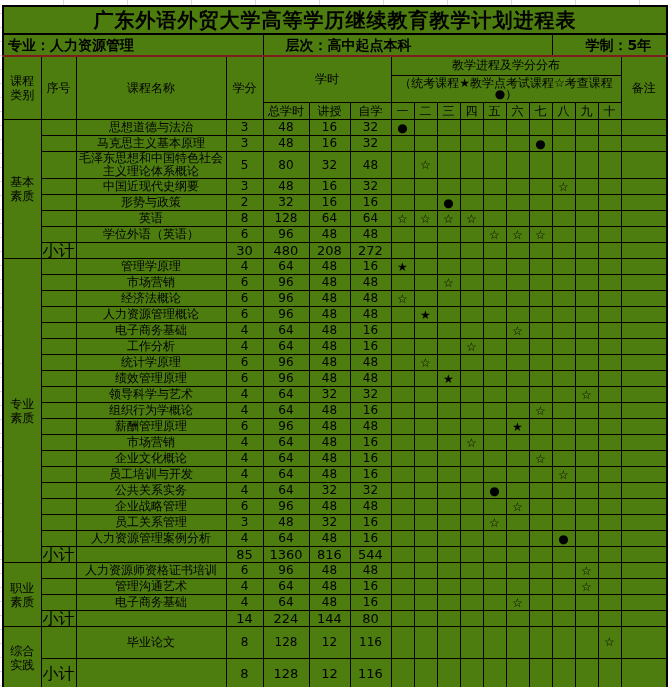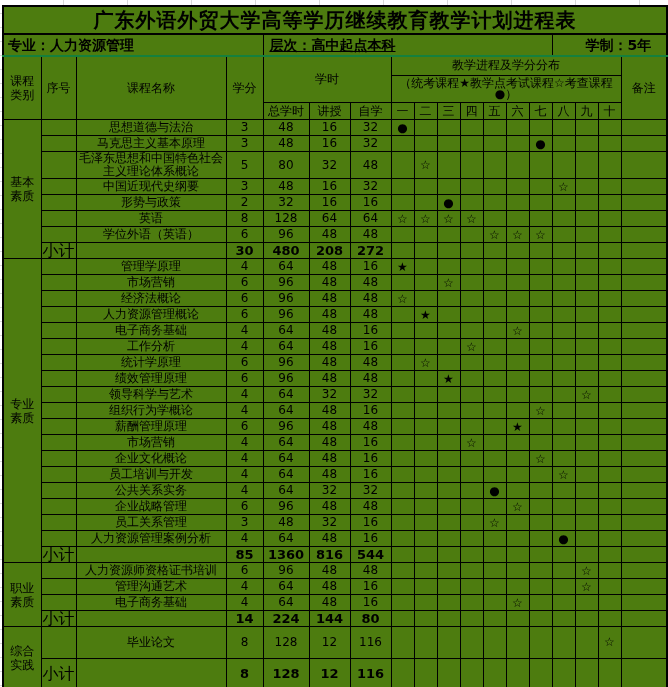--- a/index.html
+++ b/index.html
@@ -22,35 +22,35 @@
     text-align:center;vertical-align:middle;
     padding:0;overflow:hidden;
     word-break:break-all;
   }
   .title-row td{
     font-size:20px;line-height:22px;font-weight:bold;
     height:26px;border-bottom:2px solid #000;letter-spacing:1px;
   }
   .info-row td{
     font-weight:bold;font-size:14px;height:20px;
-    text-align:left;border-bottom:2px solid #15803d;white-space:nowrap;
+    text-align:left;border-bottom:2px solid #7f1d1d;white-space:nowrap;
   }
   .pad4{padding-left:4px;}
-  .pad22{padding-left:6px;text-decoration:underline;}
+  .pad22{padding-left:22px;}
   .pad33{padding-left:33px;}
   .hdr td{font-size:12px;}
   .h1{height:16px;}
   .h2{height:23px;}
   .h3{height:14px;}
   .note{font-size:10px;line-height:11px;padding:0 3px;}
   tbody tr{height:16px;}
   tr.r-tall{height:26px;padding-left:16px;}
   .cat{font-size:12px;line-height:14px;padding:17px 5px;}
   .num{font-size:12px;}
-  .b{font-weight:bold;font-size:13px;}
+  .b{font-weight:normal;font-size:13px;}
   .subtotal-label{font-size:16px;}
   .mark{font-size:12px;line-height:12px;}
 </style>
 </head>
 <body>
 
 <table>
   <colgroup>
     <col style="width:38px">
       <col style="width:35px">

